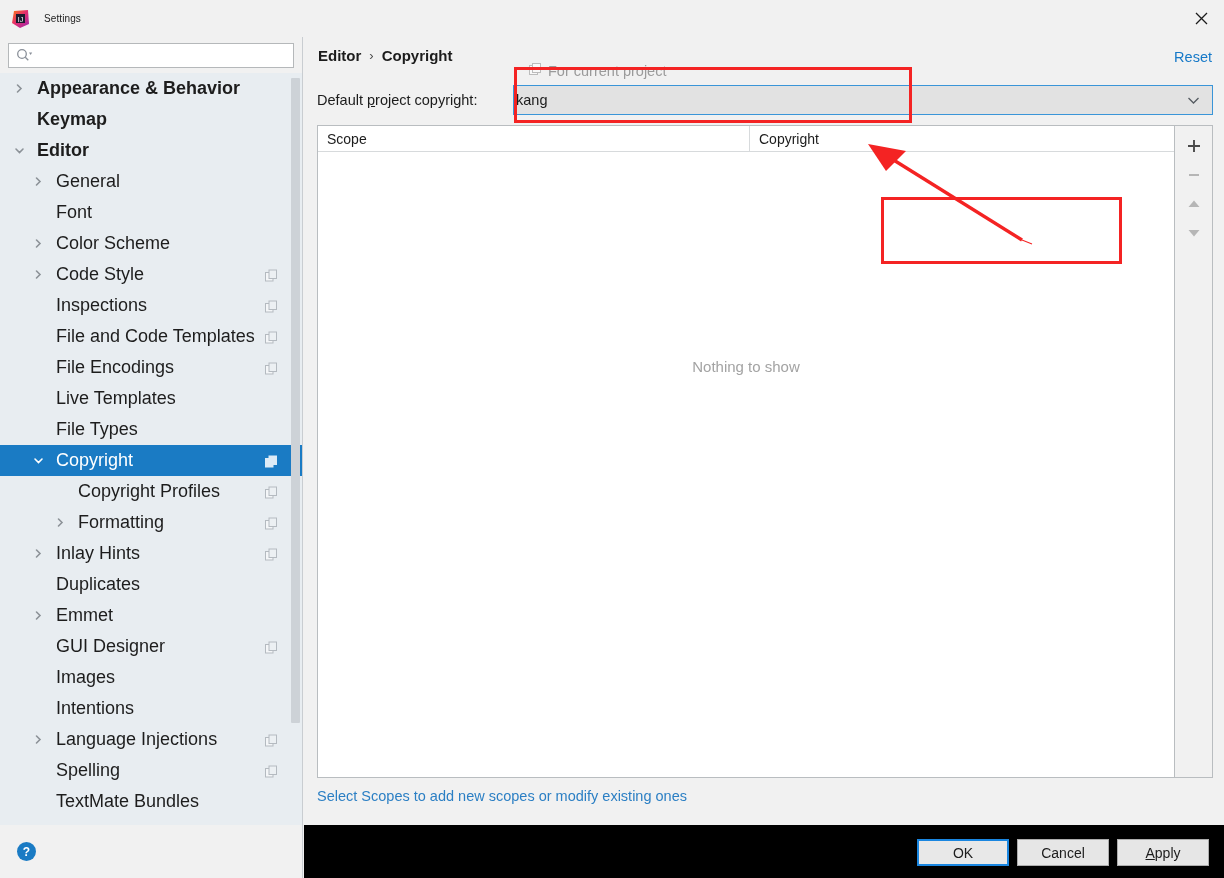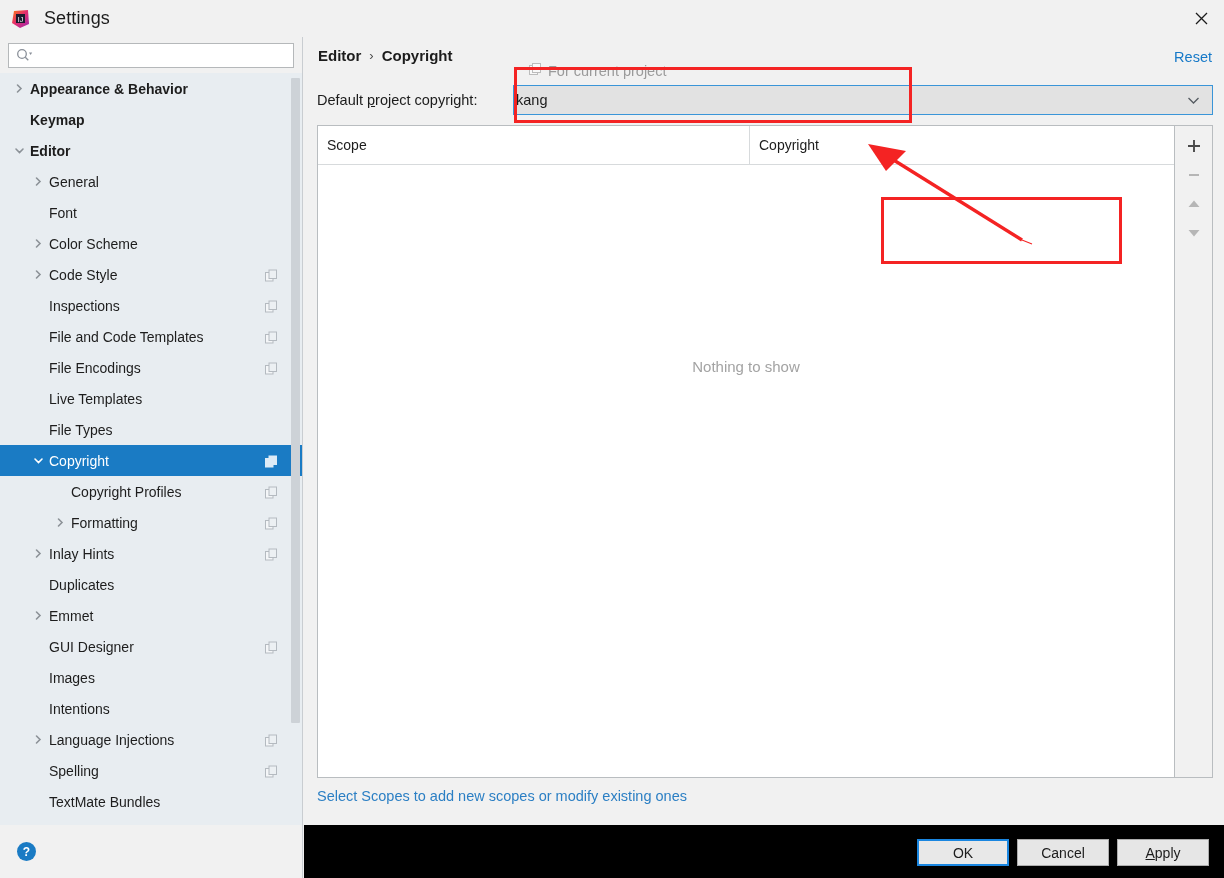--- a/index.html
+++ b/index.html
@@ -22,21 +22,21 @@
     width: 1224px; height: 37px;
     background: #f1f1f1;
     display: flex; align-items: center;
   }
   .app-icon {
     margin-left: 12px; width: 18px; height: 18px;
     position: relative; flex: none;
   }
   .title-text {
     margin-left: 14px;
-    font-size: 18px; color: #1c1c1c;
+    font-size: 10px; color: #1c1c1c;
     letter-spacing: .1px;
   }
   .close-btn {
     position: absolute; right: 0; top: 0;
     width: 46px; height: 37px;
     display: flex; align-items: center; justify-content: center;
     cursor: pointer;
   }
   .close-btn svg { display:block; }
 
@@ -84,22 +84,22 @@
   .tree-row.selected .tree-label { color: #ffffff; }
   .tree-row.selected .chev path { stroke: #ffffff; }
   .tree-row.selected .copyicon { opacity: .85; filter: brightness(3); }
   .chev {
     flex: none;
     width: 14px; height: 14px;
     display: flex; align-items: center; justify-content: center;
   }
   .chev-spacer { flex: none; width: 14px; height: 14px; }
   .tree-label {
-    font-size: 14px; color: #1d1d1d;
-    margin-left: 4px;
+    font-size: 18px; color: #1d1d1d;
+    margin-left: 11px;
   }
   .tree-row.bold .tree-label { font-weight: bold; }
   .copyicon {
     position: absolute; right: 24px;
     width: 13px; height: 13px;
     opacity: .55;
   }
 
   
   .d0 { padding-left: 12px; }
@@ -191,21 +191,21 @@
     display: flex;
   }
   .table-box {
     flex: 1;
     background: #ffffff;
     border: 1px solid #b9bdc0;
     position: relative;
     overflow: hidden;
   }
   .thead {
-    display: flex; height: 39px;
+    display: flex; height: 26px;
     border-bottom: 1px solid #d7dadc;
     background: #ffffff;
   }
   .th {
     font-size: 14px; color: #1c1c1c;
     display: flex; align-items: center;
     padding-left: 9px;
   }
   .th-scope { width: 432px; border-right: 1px solid #d7dadc; }
   .th-copyright { flex: 1; }

